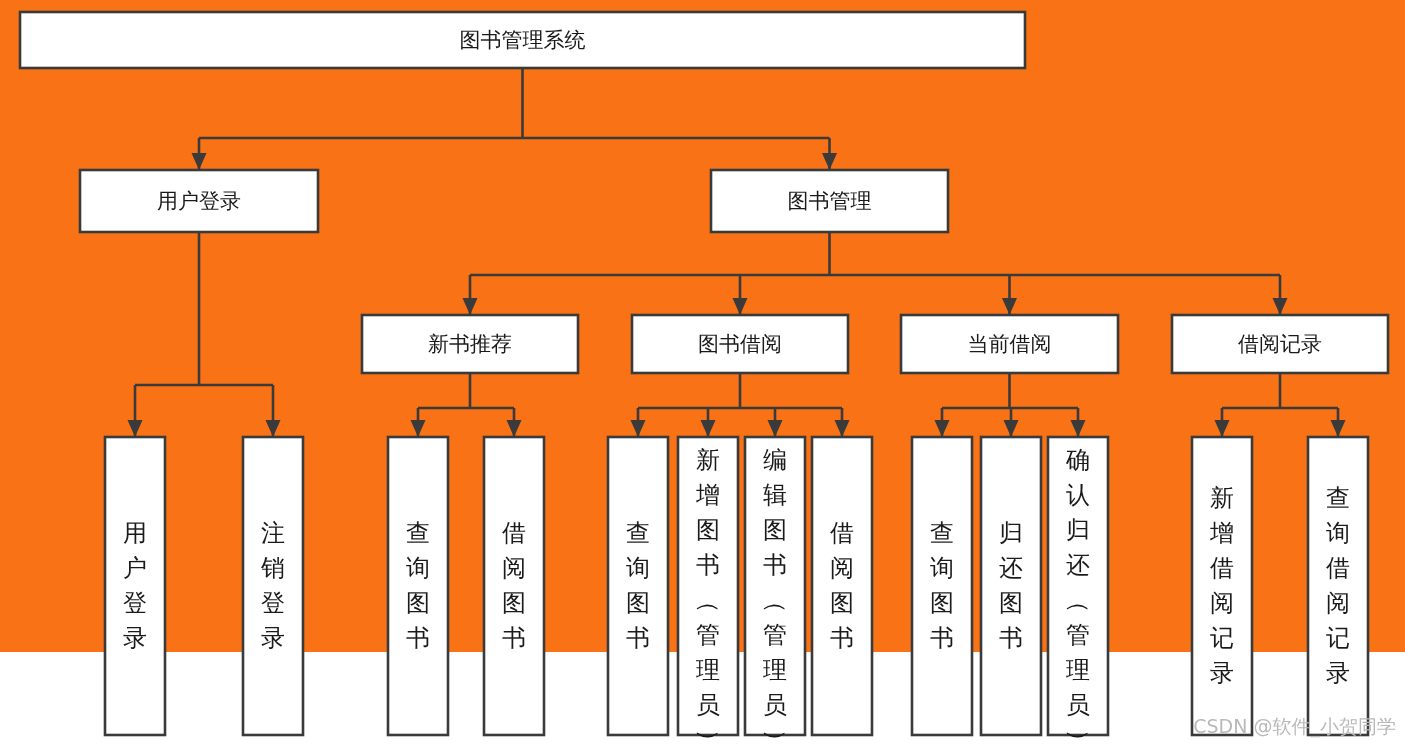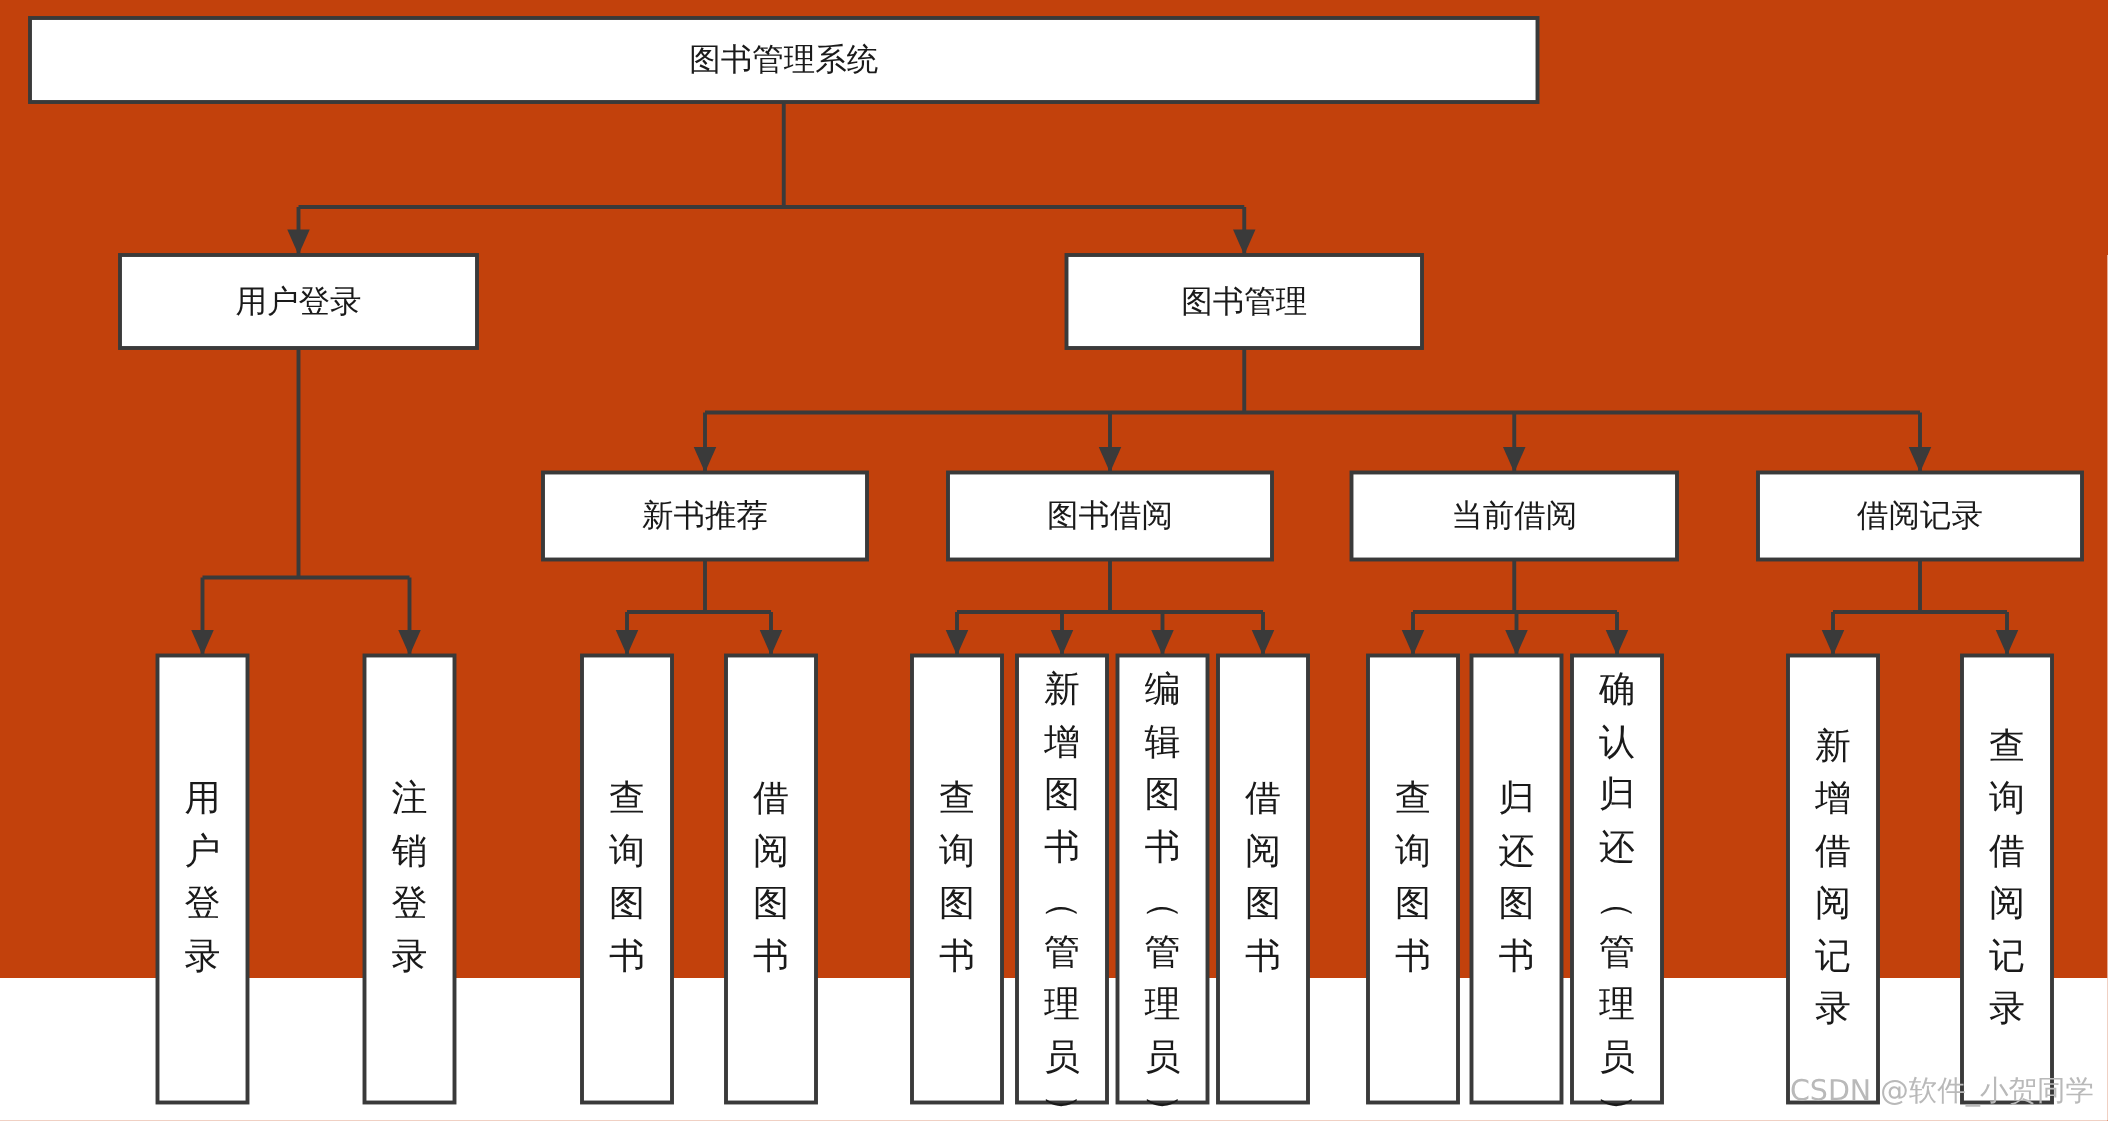--- a/index.html
+++ b/index.html
@@ -10,21 +10,21 @@
   body {
     width: 1405px;
     height: 747px;
     font-family: "DejaVu Sans", "Liberation Sans", sans-serif;
     overflow: hidden;
   }
   #diagram-root {
     position: relative;
     width: 1405px;
     height: 652px;
-    background: #c2410c;
+    background: #f97316;
   }
   svg.diagram-canvas {
     position: absolute;
     left: 0;
     top: 0;
     width: 1405px;
     height: 747px;
   }
   .node-box {
     fill: #ffffff;

